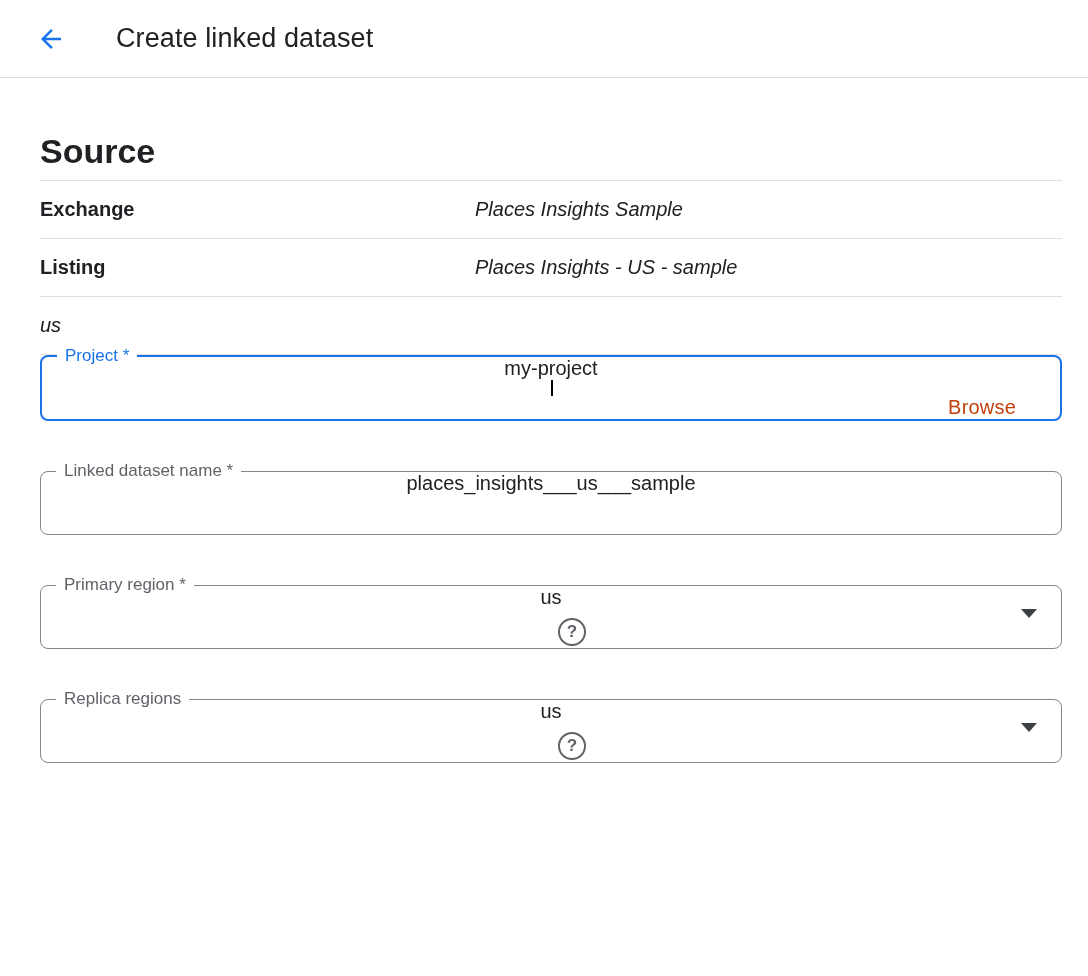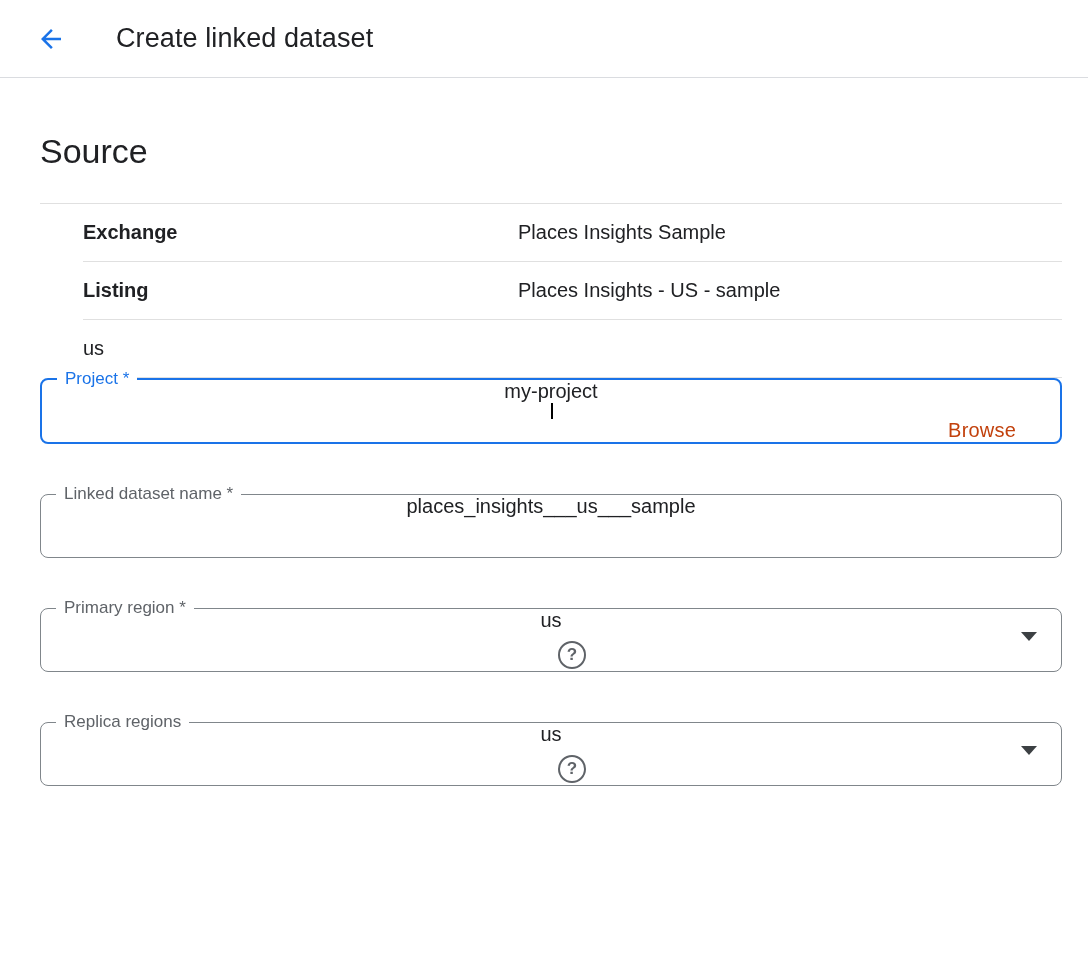--- a/index.html
+++ b/index.html
@@ -47,42 +47,42 @@
   
   .main {
     padding: 0 26px 0 40px;
   }
   .section-heading {
     margin: 0;
     font-size: 34px;
     font-weight: 400;
     color: #202124;
   }
-  .source-heading { margin-top: 54px; margin-bottom: 32px; }
+  .source-heading { margin-top: 54px; margin-bottom: 9px; font-weight: bold; }
   .destination-heading { margin-top: 70px; margin-bottom: 38px; }
 
   
   .source-table { border-top: 1px solid #e0e0e0; }
   .source-row {
     display: flex;
     align-items: center;
     height: 58px;
     border-bottom: 1px solid #e0e0e0;
-    margin-left: 43px;
   }
   .source-row-label {
     width: 435px;
     font-size: 20px;
     font-weight: 700;
     color: #202124;
     flex-shrink: 0;
   }
   .source-row-value {
     font-size: 20px;
     color: #202124;
+    font-style: italic;
   }
 
   
   .field {
     position: relative;
     display: flex;
     align-items: center;
     height: 64px;
     border: 1px solid #80868b;
     border-radius: 8px;

